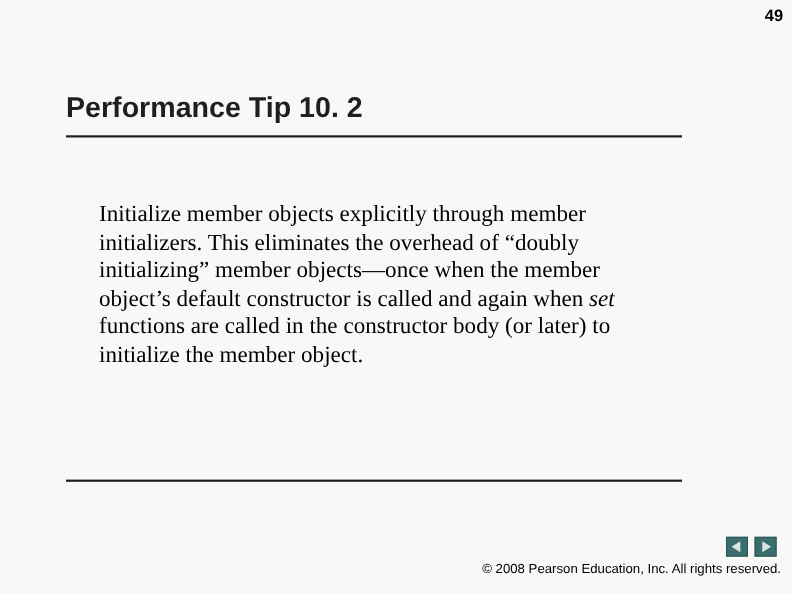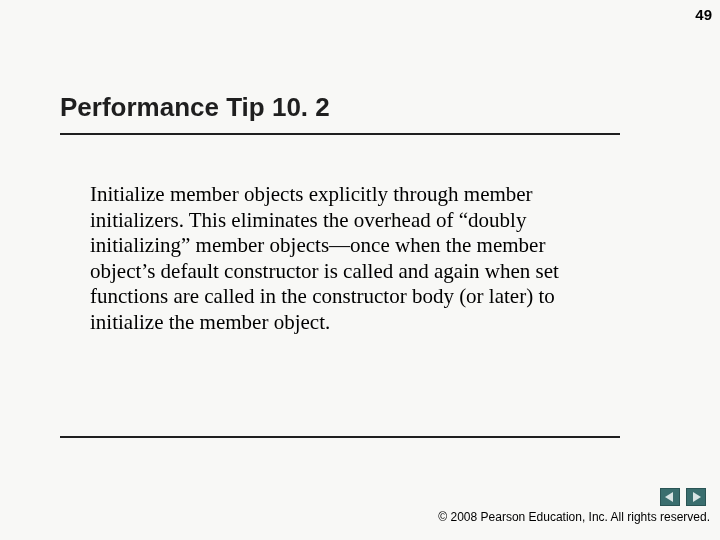--- a/index.html
+++ b/index.html
@@ -23,38 +23,37 @@
     top: 82px;
     left: 60px;
     width: 560px;
   }
   .title {
     font-family: Arial, Helvetica, sans-serif;
     font-size: 26px;
     font-weight: bold;
     color: #1f1f1f;
     padding-bottom: 8px;
-    margin-top: 10px;
   }
   .title-rule {
     border: none;
     border-top: 2px solid #1f1f1f;
     width: 560px;
     margin-top: 2px;
   }
   .body-text {
     position: absolute;
     top: 182px;
     left: 90px;
     width: 520px;
     font-size: 21px;
     line-height: 1.22;
     color: #000;
   }
-  .body-text .set-ital { }
+  .body-text .set-ital { font-style: italic; }
   .bottom-rule {
     position: absolute;
     left: 60px;
     top: 436px;
     width: 560px;
     border: none;
     border-top: 2px solid #1f1f1f;
   }
   .copyright {
     position: absolute;

